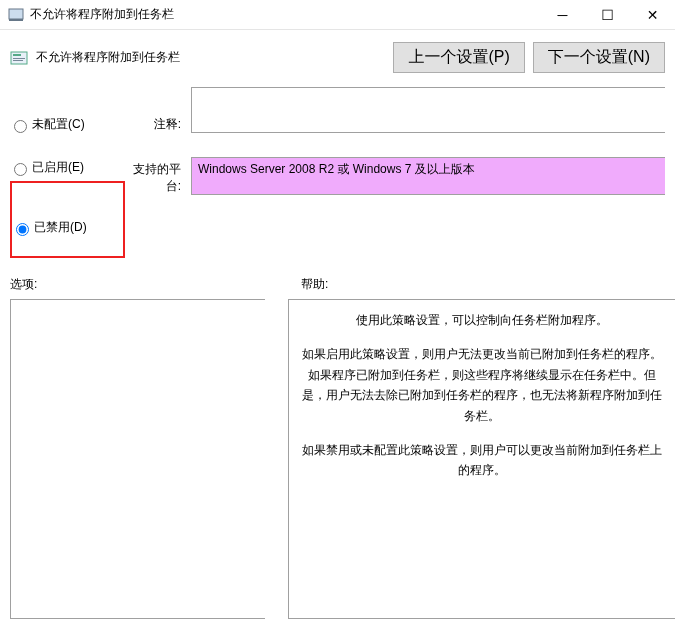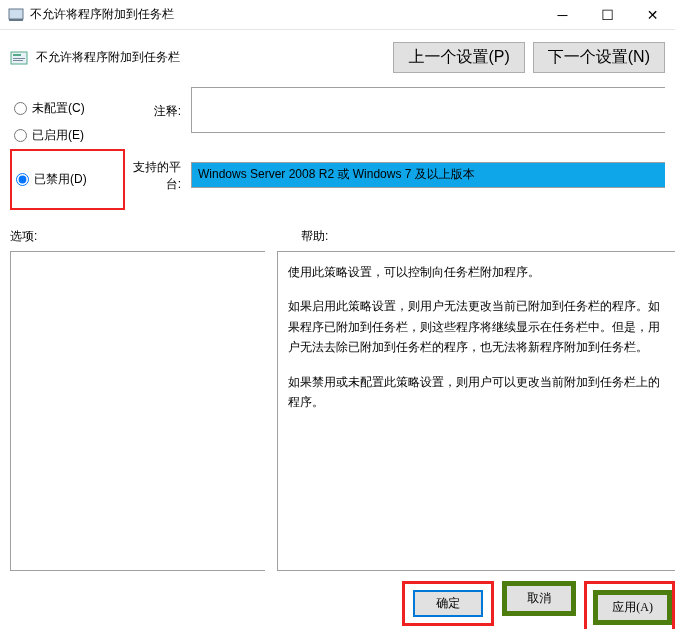--- a/index.html
+++ b/index.html
@@ -50,56 +50,58 @@
       font-size: 16px;
       font-family: inherit;
       cursor: pointer;
     }
     .config-area {
       display: flex;
       padding: 6px 10px 0 10px;
     }
     .radio-col { width: 115px; padding-top: 8px; }
     .radio-row {
-      display: flex; align-items: center;
+      display: flex; align-items: flex-end;
       padding: 5px 4px;
+      margin-top: 16px;
     }
     .radio-row input[type=radio] { margin-right: 5px; }
     .highlight-red { border: 2px solid #ee2020; padding: 18px 2px; }
     .meta-col { flex: 1; }
-    .meta-row { display: flex; margin-bottom: 12px; align-items: center; }
+    .meta-row { display: flex; margin-bottom: 12px; align-items: flex-end; }
     .meta-label { width: 66px; text-align: right; padding-right: 10px; padding-top: 2px; }
     .comment-input {
       flex: 1;
       height: 46px;
       border: 1px solid #a0a0a0;
       border-right: none;
       resize: none;
       font-family: inherit;
       font-size: 12px;
       padding: 2px 4px;
     }
     .platform-box {
       flex: 1;
       border: 1px solid #a0a0a0;
       border-right: none;
       padding: 3px 6px;
-      height: 26px;
-      background: #0ea5e9;
+      height: 38px;
+      background: #f0abfc;
     }
     .labels-row {
       display: flex;
       padding: 18px 10px 4px 10px;
       gap: 16px;
     }
     .labels-row .options-label { width: 275px; }
     .panes {
       display: flex;
       padding: 2px 0 0 10px;
-      gap: 12px;
+      gap: 23px;
+      text-align: center;
     }
     .pane {
       border: 1px solid #a0a0a0;
       background: #fff;
       height: 320px;
       overflow: auto;
       padding: 6px 8px;
     }
     .options-pane { width: 255px; border-right: none; }
     .help-pane { flex: 1; line-height: 1.7; border-right: none; padding: 10px 10px; }

